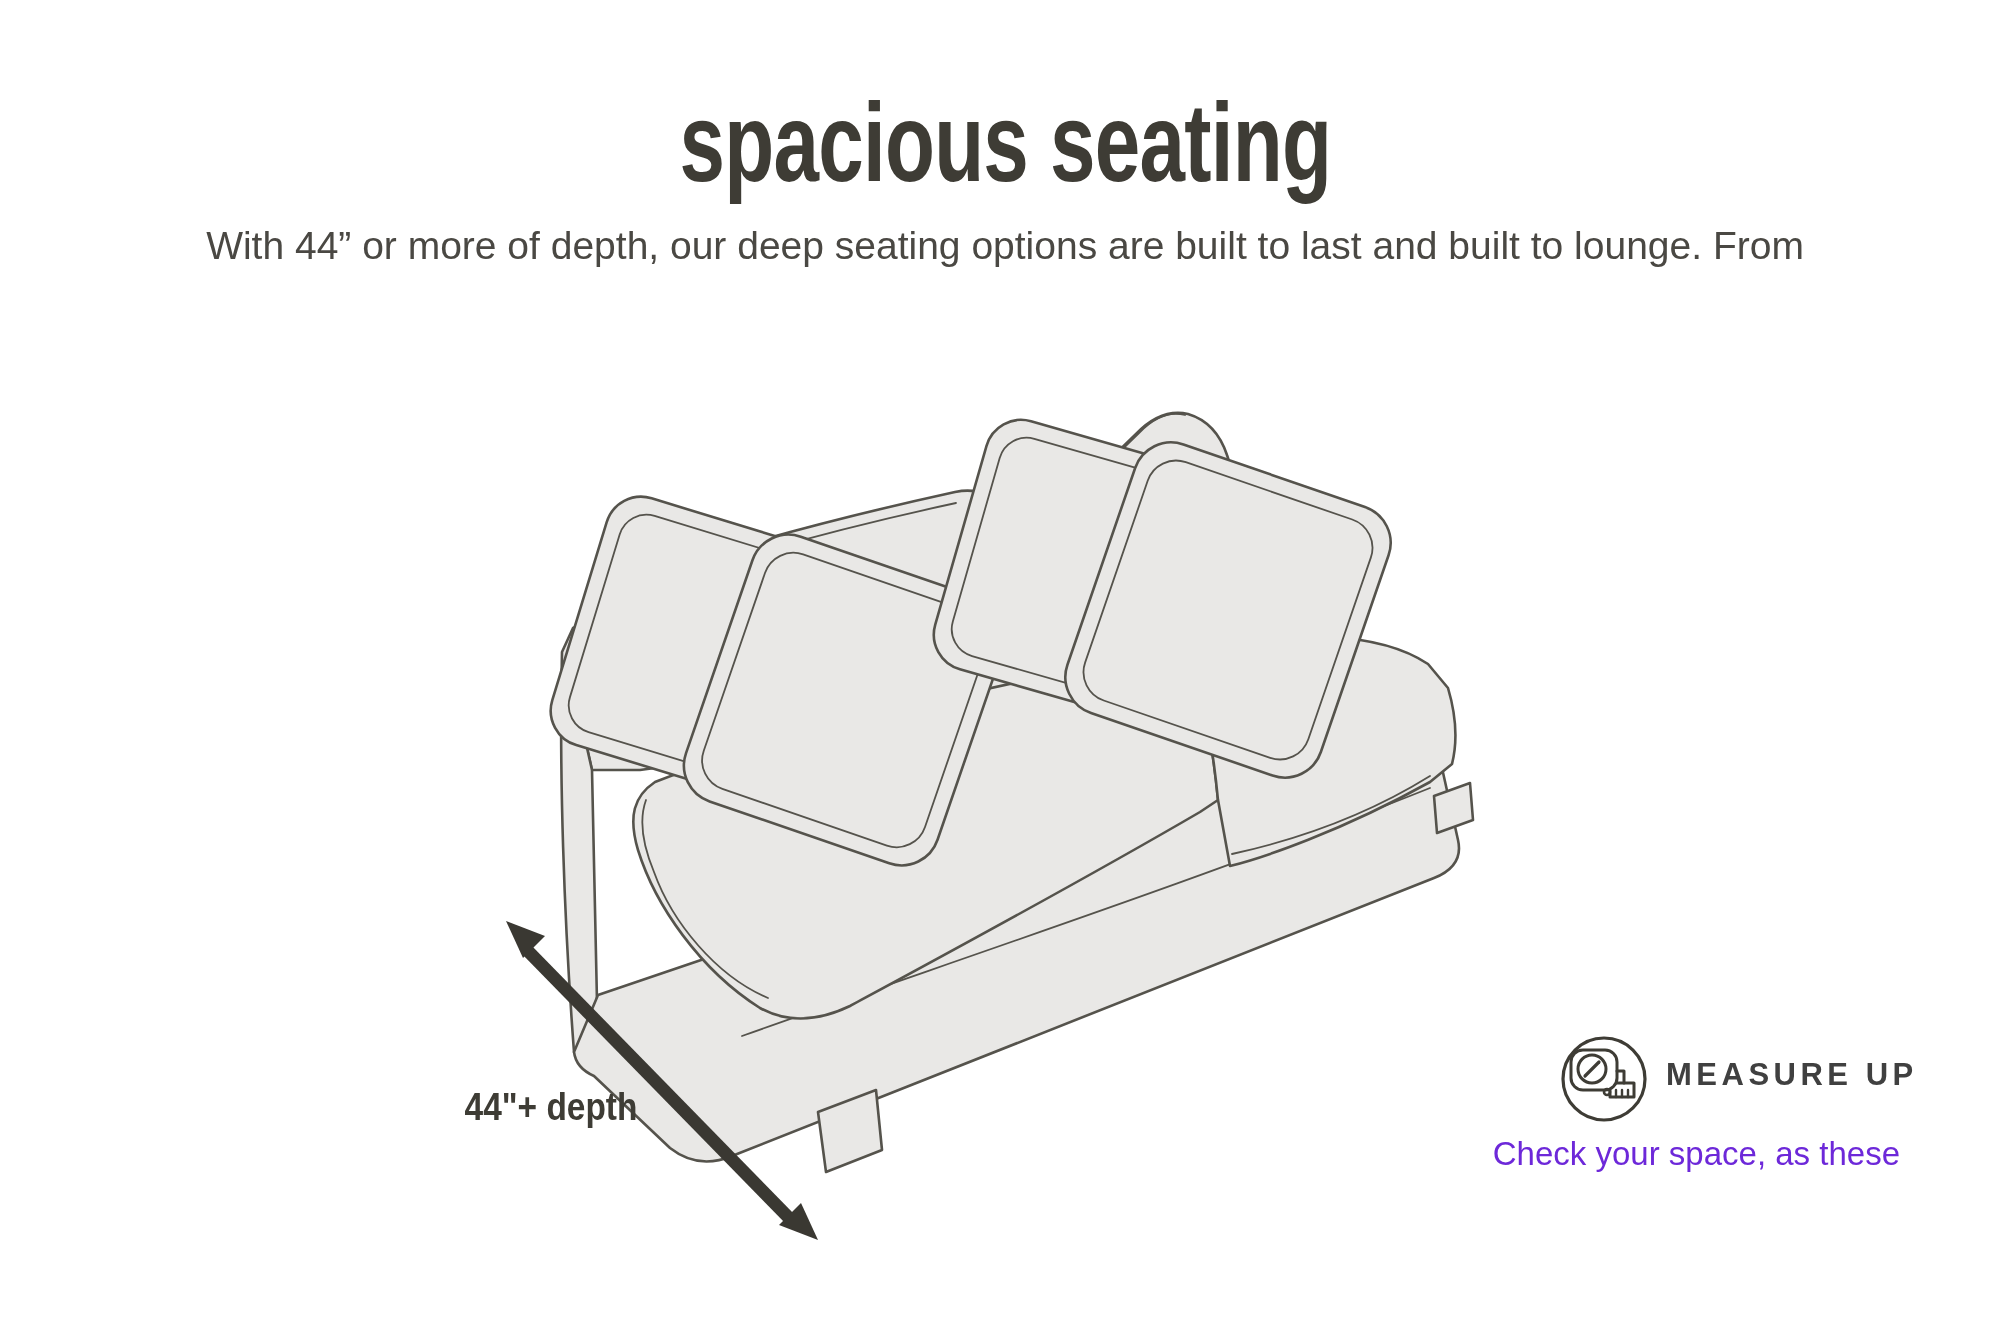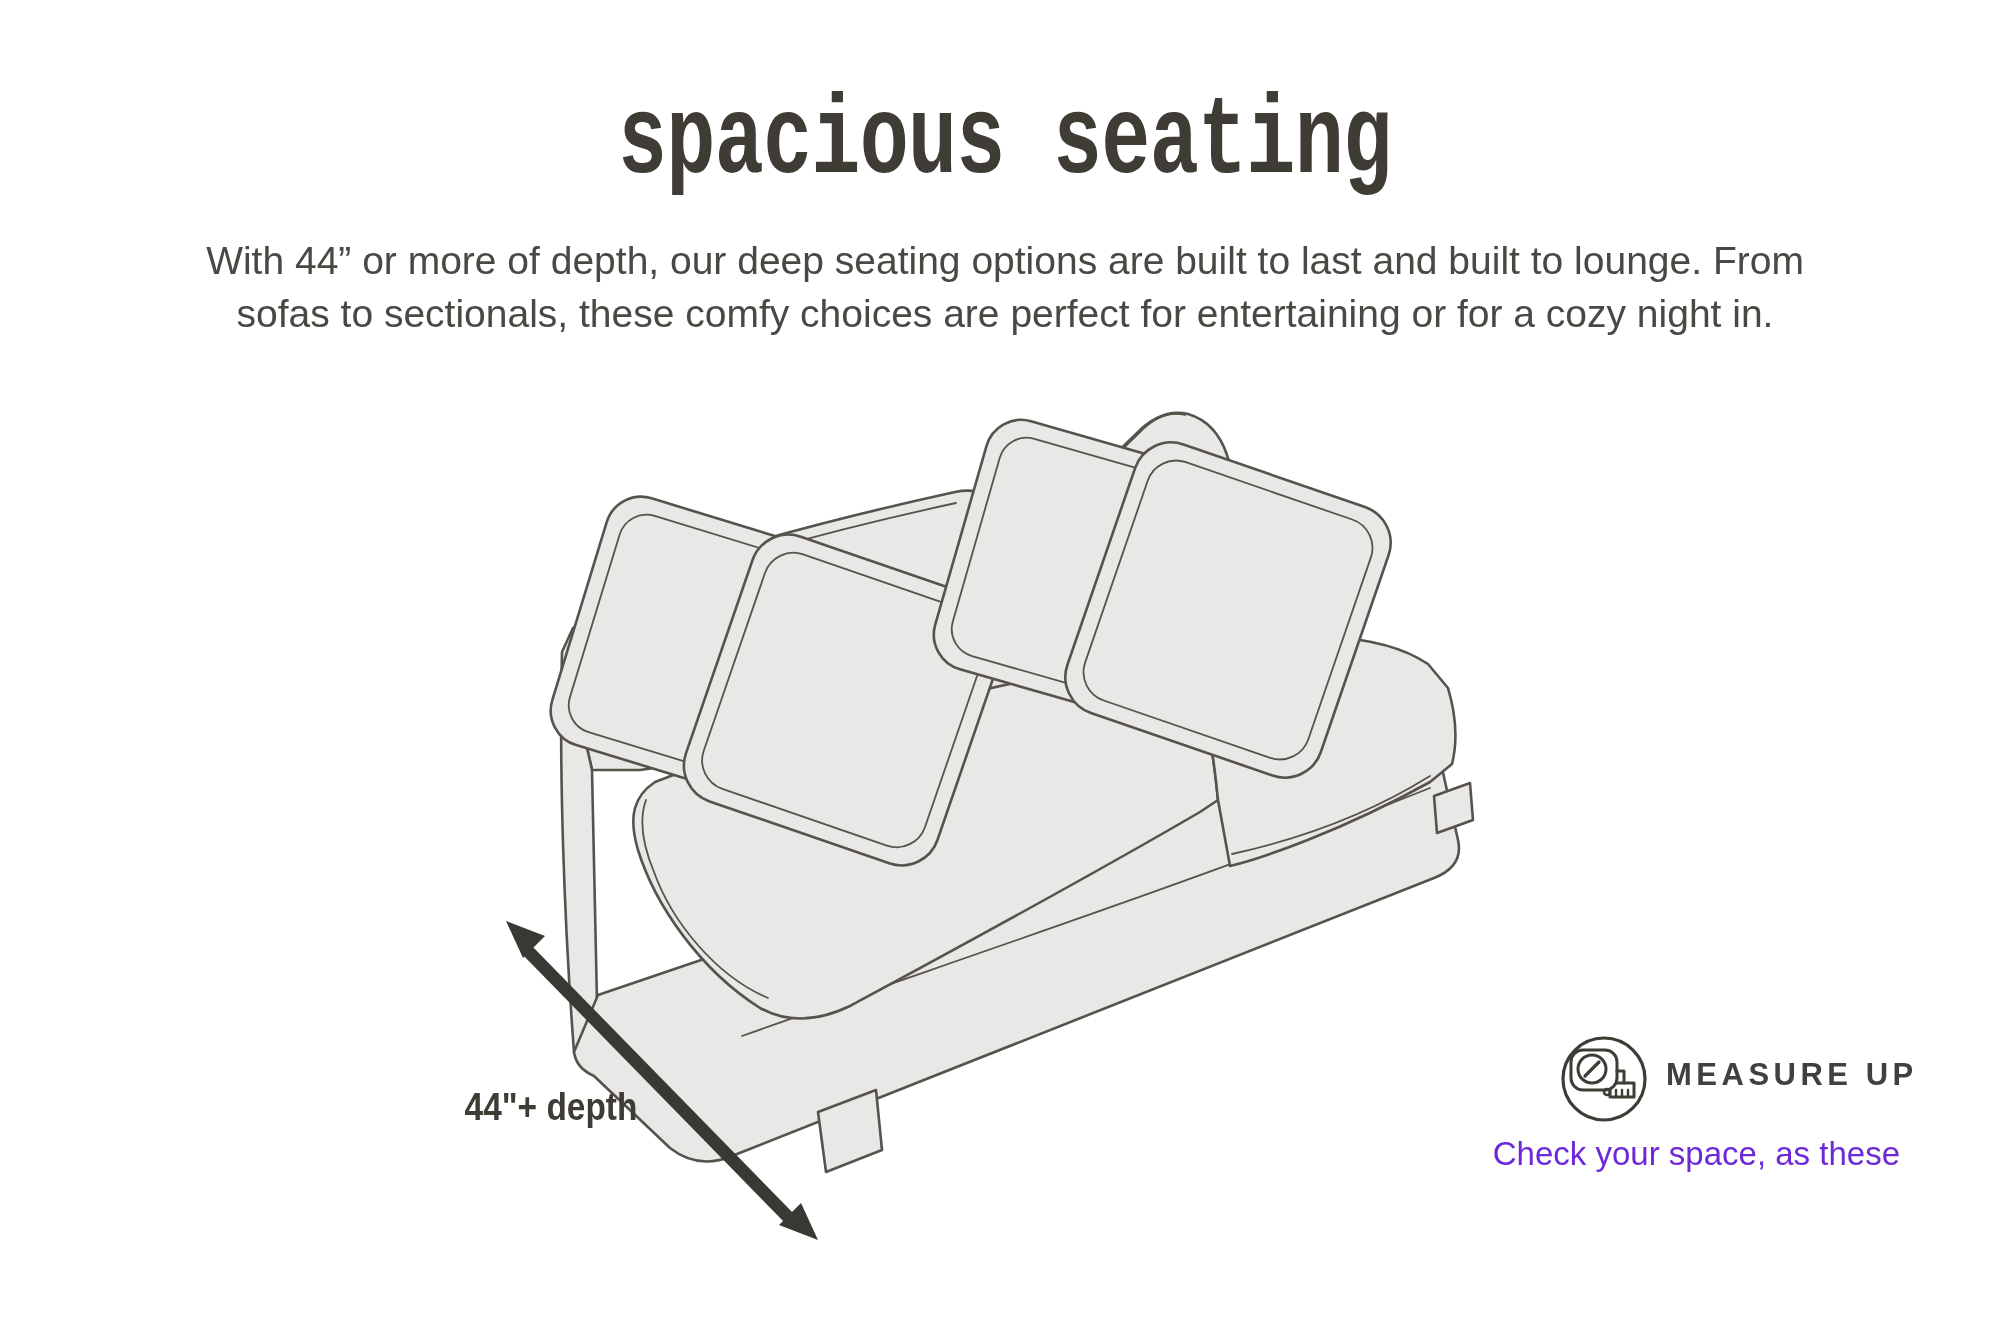--- a/index.html
+++ b/index.html
@@ -10,30 +10,29 @@
     position:relative;
     overflow:hidden;
   }
   .abs{position:absolute;}
   .title{
     left:0;top:88px;width:2010px;
     text-align:center;
     font-size:112px;line-height:110px;font-weight:bold;
     color:#3e3c35;
     letter-spacing:-1px;
-    font-family:Liberation Mono, monospace;
   }
   .title .squeeze{
     display:inline-block;
     transform:scaleX(0.73);
     transform-origin:50% 50%;
     white-space:nowrap;
   }
   .subtitle{
-    left:0;top:234px;width:2010px;
+    left:0;top:219px;width:2010px;
     text-align:center;
     font-size:39px;line-height:53px;
     color:#4a4843;
   }
   .subtitle span{display:block;white-space:nowrap;}
   .dim-label{
     left:421px;top:1086px;width:260px;
     text-align:center;
     font-size:38px;font-weight:bold;
     color:#3e3c35;
@@ -59,21 +58,20 @@
 </style>
 </head>
 <body>
 
 <div class="abs title">
   <span class="squeeze">spacious seating</span>
 </div>
 
 <div class="abs subtitle">
   <span>With 44” or more of depth, our deep seating options are built to last and built to lounge. From</span>
-  <span>sofas to sectionals, these comfy choices are perfect for entertaining or for a cozy night in.</span>
 </div>
 
 <svg class="abs" style="left:420px;top:260px;width:1120px;height:990px" viewBox="420 260 1120 990">
   <g fill="#e9e8e6" stroke="#55534c" stroke-width="2.6" stroke-linejoin="round" stroke-linecap="round">
 
     <path d="
       M 578,708 L 586,622 Q 590,596 613,587
       C 730,545 850,515 955,492
       Q 985,486 990,506 Q 995,528 1010,530
       C 1052,512 1106,464 1136,434

